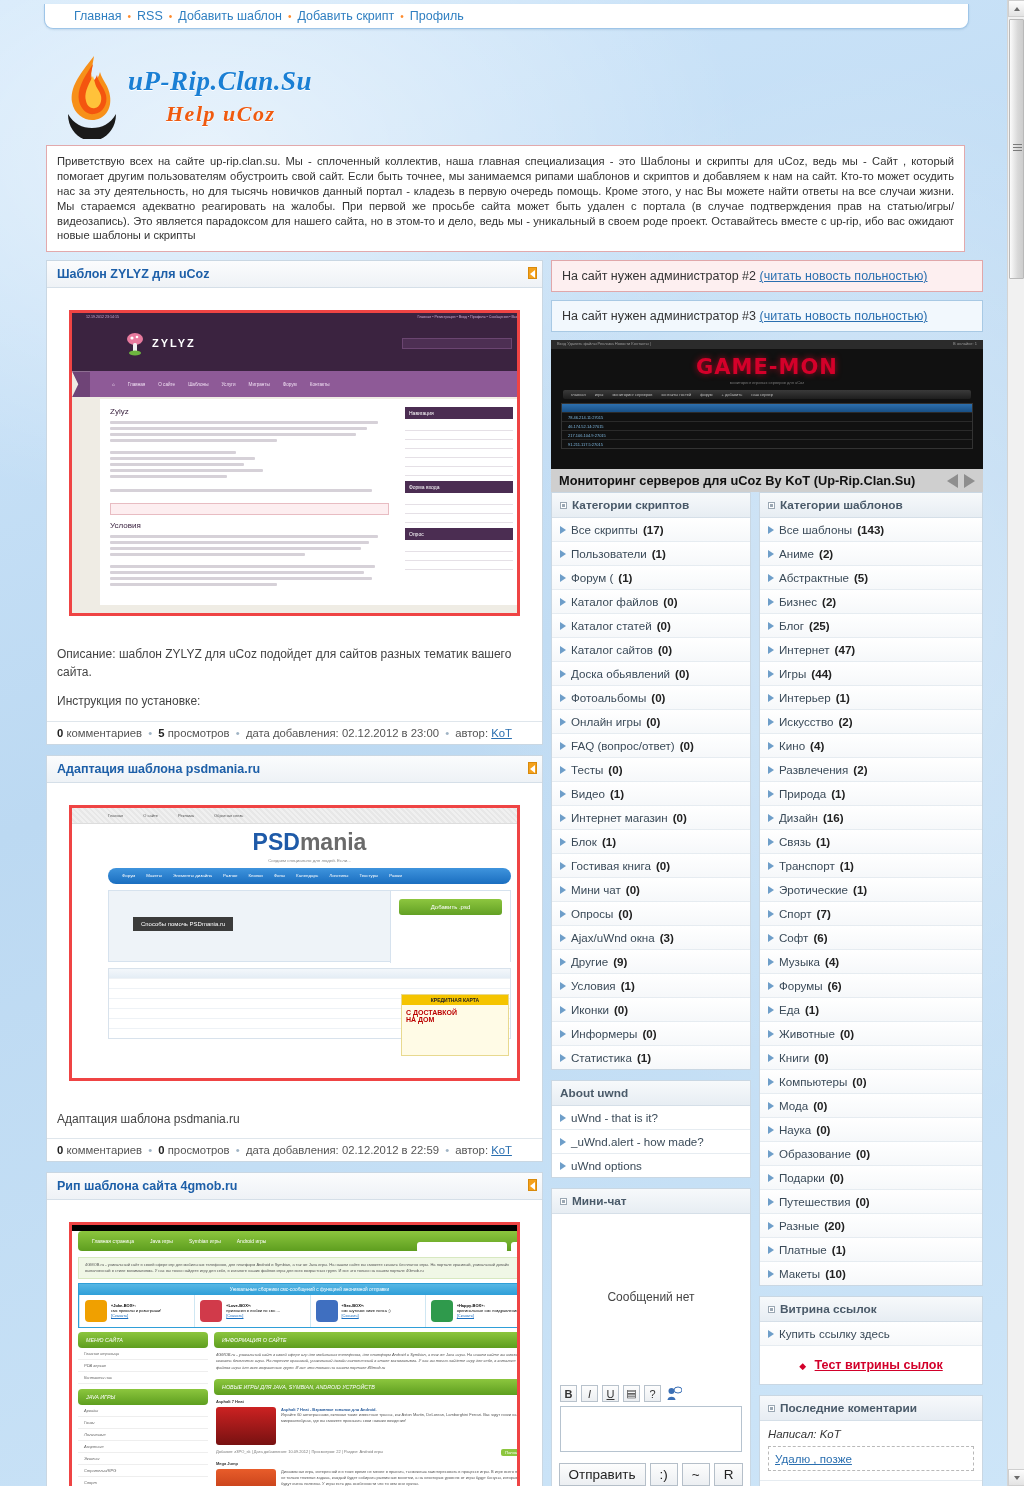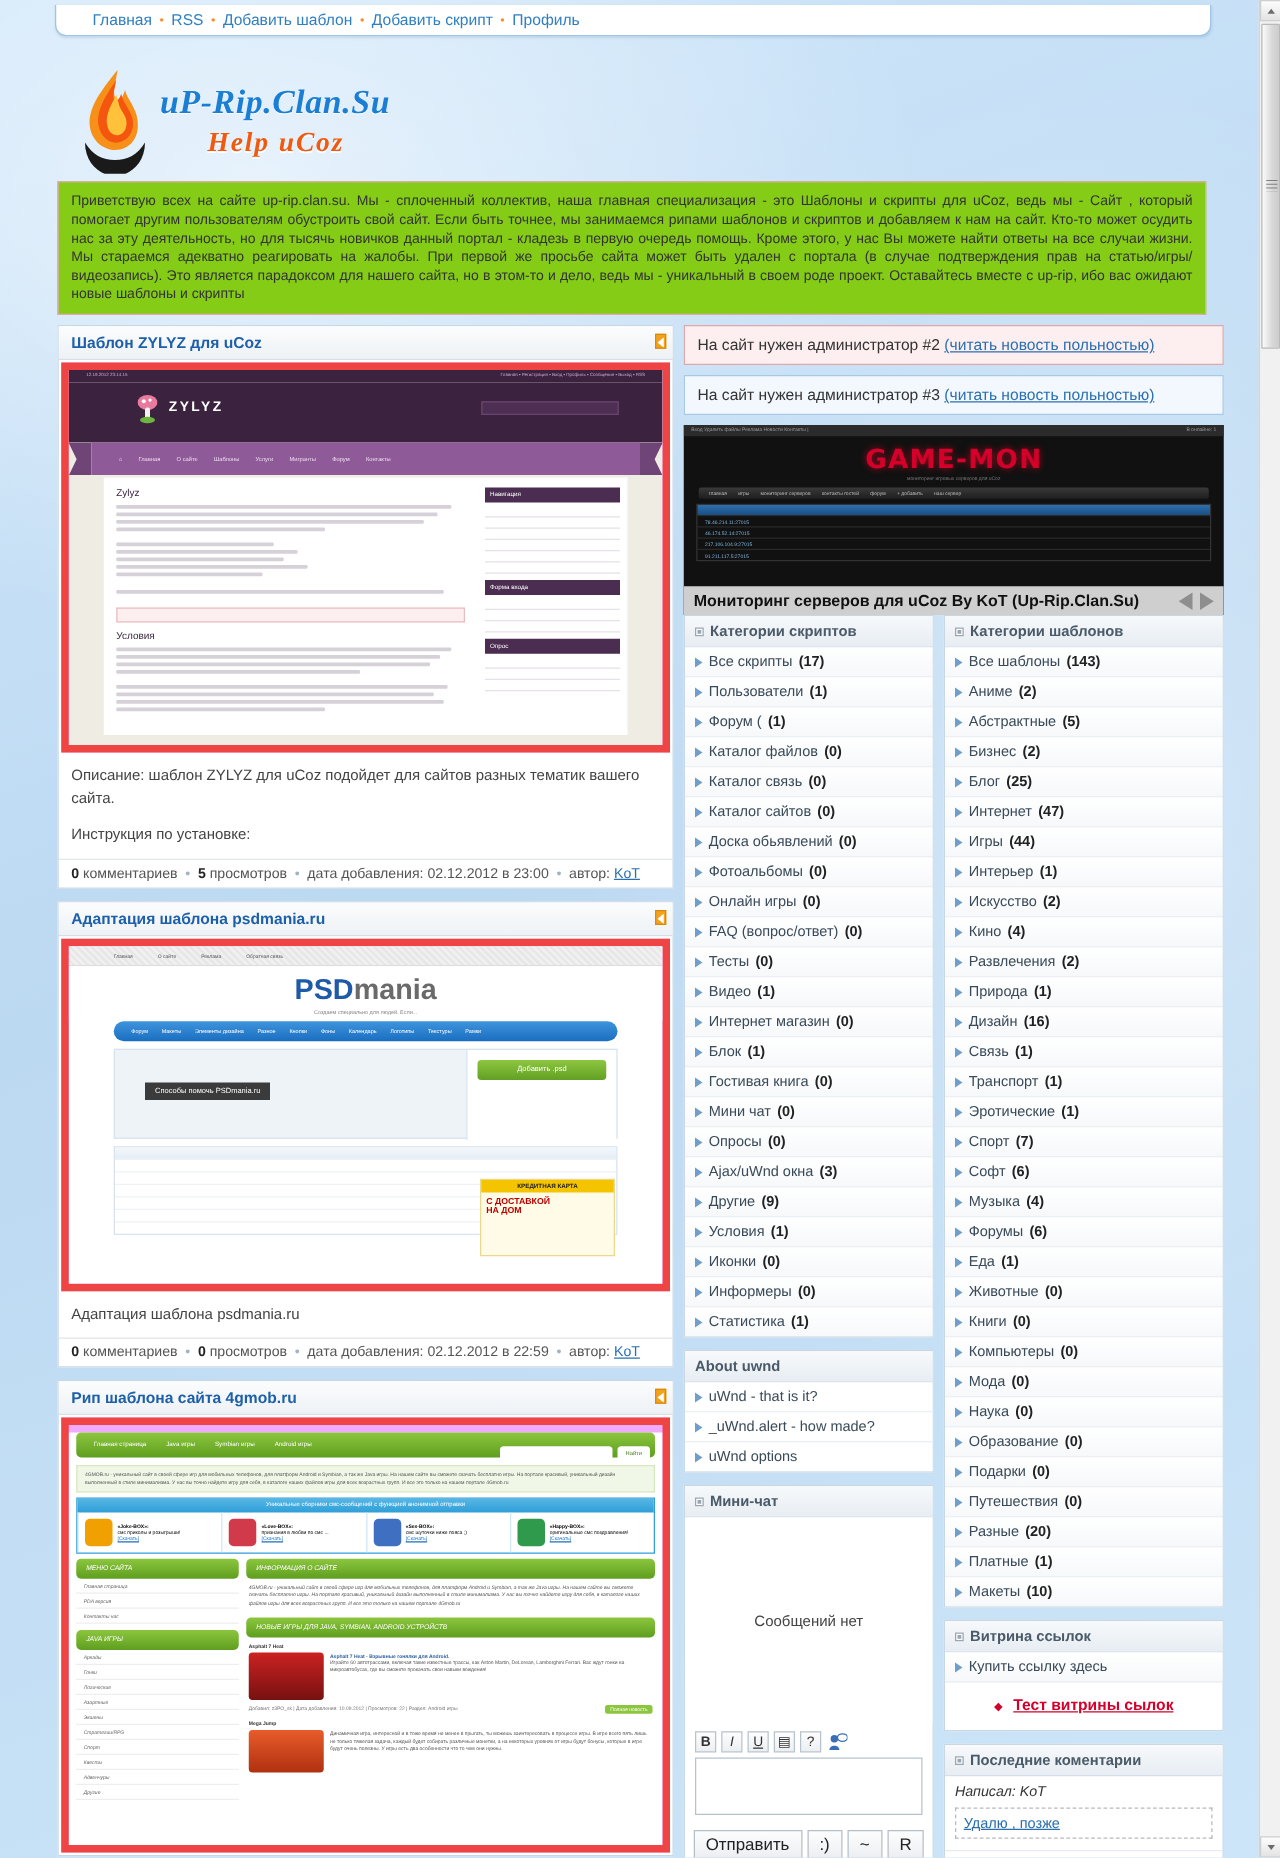--- a/index.html
+++ b/index.html
@@ -95,21 +95,21 @@
     width: 100%; height: 100%; border: 1px solid #cfe0ef;
     background: linear-gradient(180deg,#f7f9fb,#eef2f6);
     display: flex; align-items: center; justify-content: flex-end;
     padding-right: 45px;
     font-size: 28px; color: #b9cfe4; font-weight: bold; letter-spacing: 1px;
   }
 
   
   .welcome {
     margin: 6px 42px 0 46px;
-    background: #84cc16; border: 1px solid #e2a9ac;
+    background: #ffffff; border: 1px solid #e2a9ac;
     padding: 8px 10px; font-size: 11.2px; color: #333; line-height: 1.33;
     text-align: justify;
   }
 
   
   .main {
     display: flex; gap: 8px; margin: 8px 38px 0 46px; align-items: flex-start;
   }
   .col-left { width: 497px; }
   .col-right { width: 432px; }
@@ -124,21 +124,21 @@
   }
   .entry-title .fold {
     position: absolute; right: 5px; top: 6px; width: 9px; height: 12px;
     background: #f4a11c; border: 1px solid #d88a0c;
   }
   .entry-title .fold::after {
     content: ""; position: absolute; left: 1px; top: 2px;
     border-top: 4px solid transparent; border-bottom: 4px solid transparent;
     border-right: 5px solid #fff;
   }
-  .shot { margin: 2px; border: 6px solid #ef4444; overflow: hidden; background: #f0abfc; }
+  .shot { margin: 22px; border: 3px solid #ef4444; overflow: hidden; background: #000000; }
   .entry-body { padding: 8px 10px 10px 10px; font-size: 12px; color: #444; line-height: 1.45; }
   .entry-meta {
     border-top: 1px solid #dfe6ec; padding: 5px 10px; font-size: 11.3px; color: #555;
   }
   .entry-meta b { color: #222; }
   .entry-meta .dot { color: #9fb3c4; padding: 0 3px; }
   .entry-meta a { color: #2a6fb0; }
 
   
   .zy { width: 475px; height: 300px; background: #efece4; position: relative; font-size: 4px; }
@@ -663,21 +663,21 @@
                   <span>Форум ( </span>
                   <b>(1)</b>
                 </div>
                 <div class="sb-item">
                   <span class="tri"></span>
                   <span>Каталог файлов </span>
                   <b>(0)</b>
                 </div>
                 <div class="sb-item">
                   <span class="tri"></span>
-                  <span>Каталог связь </span>
+                  <span>Каталог статей </span>
                   <b>(0)</b>
                 </div>
                 <div class="sb-item">
                   <span class="tri"></span>
                   <span>Каталог сайтов </span>
                   <b>(0)</b>
                 </div>
                 <div class="sb-item">
                   <span class="tri"></span>
                   <span>Доска обьявлений </span>

